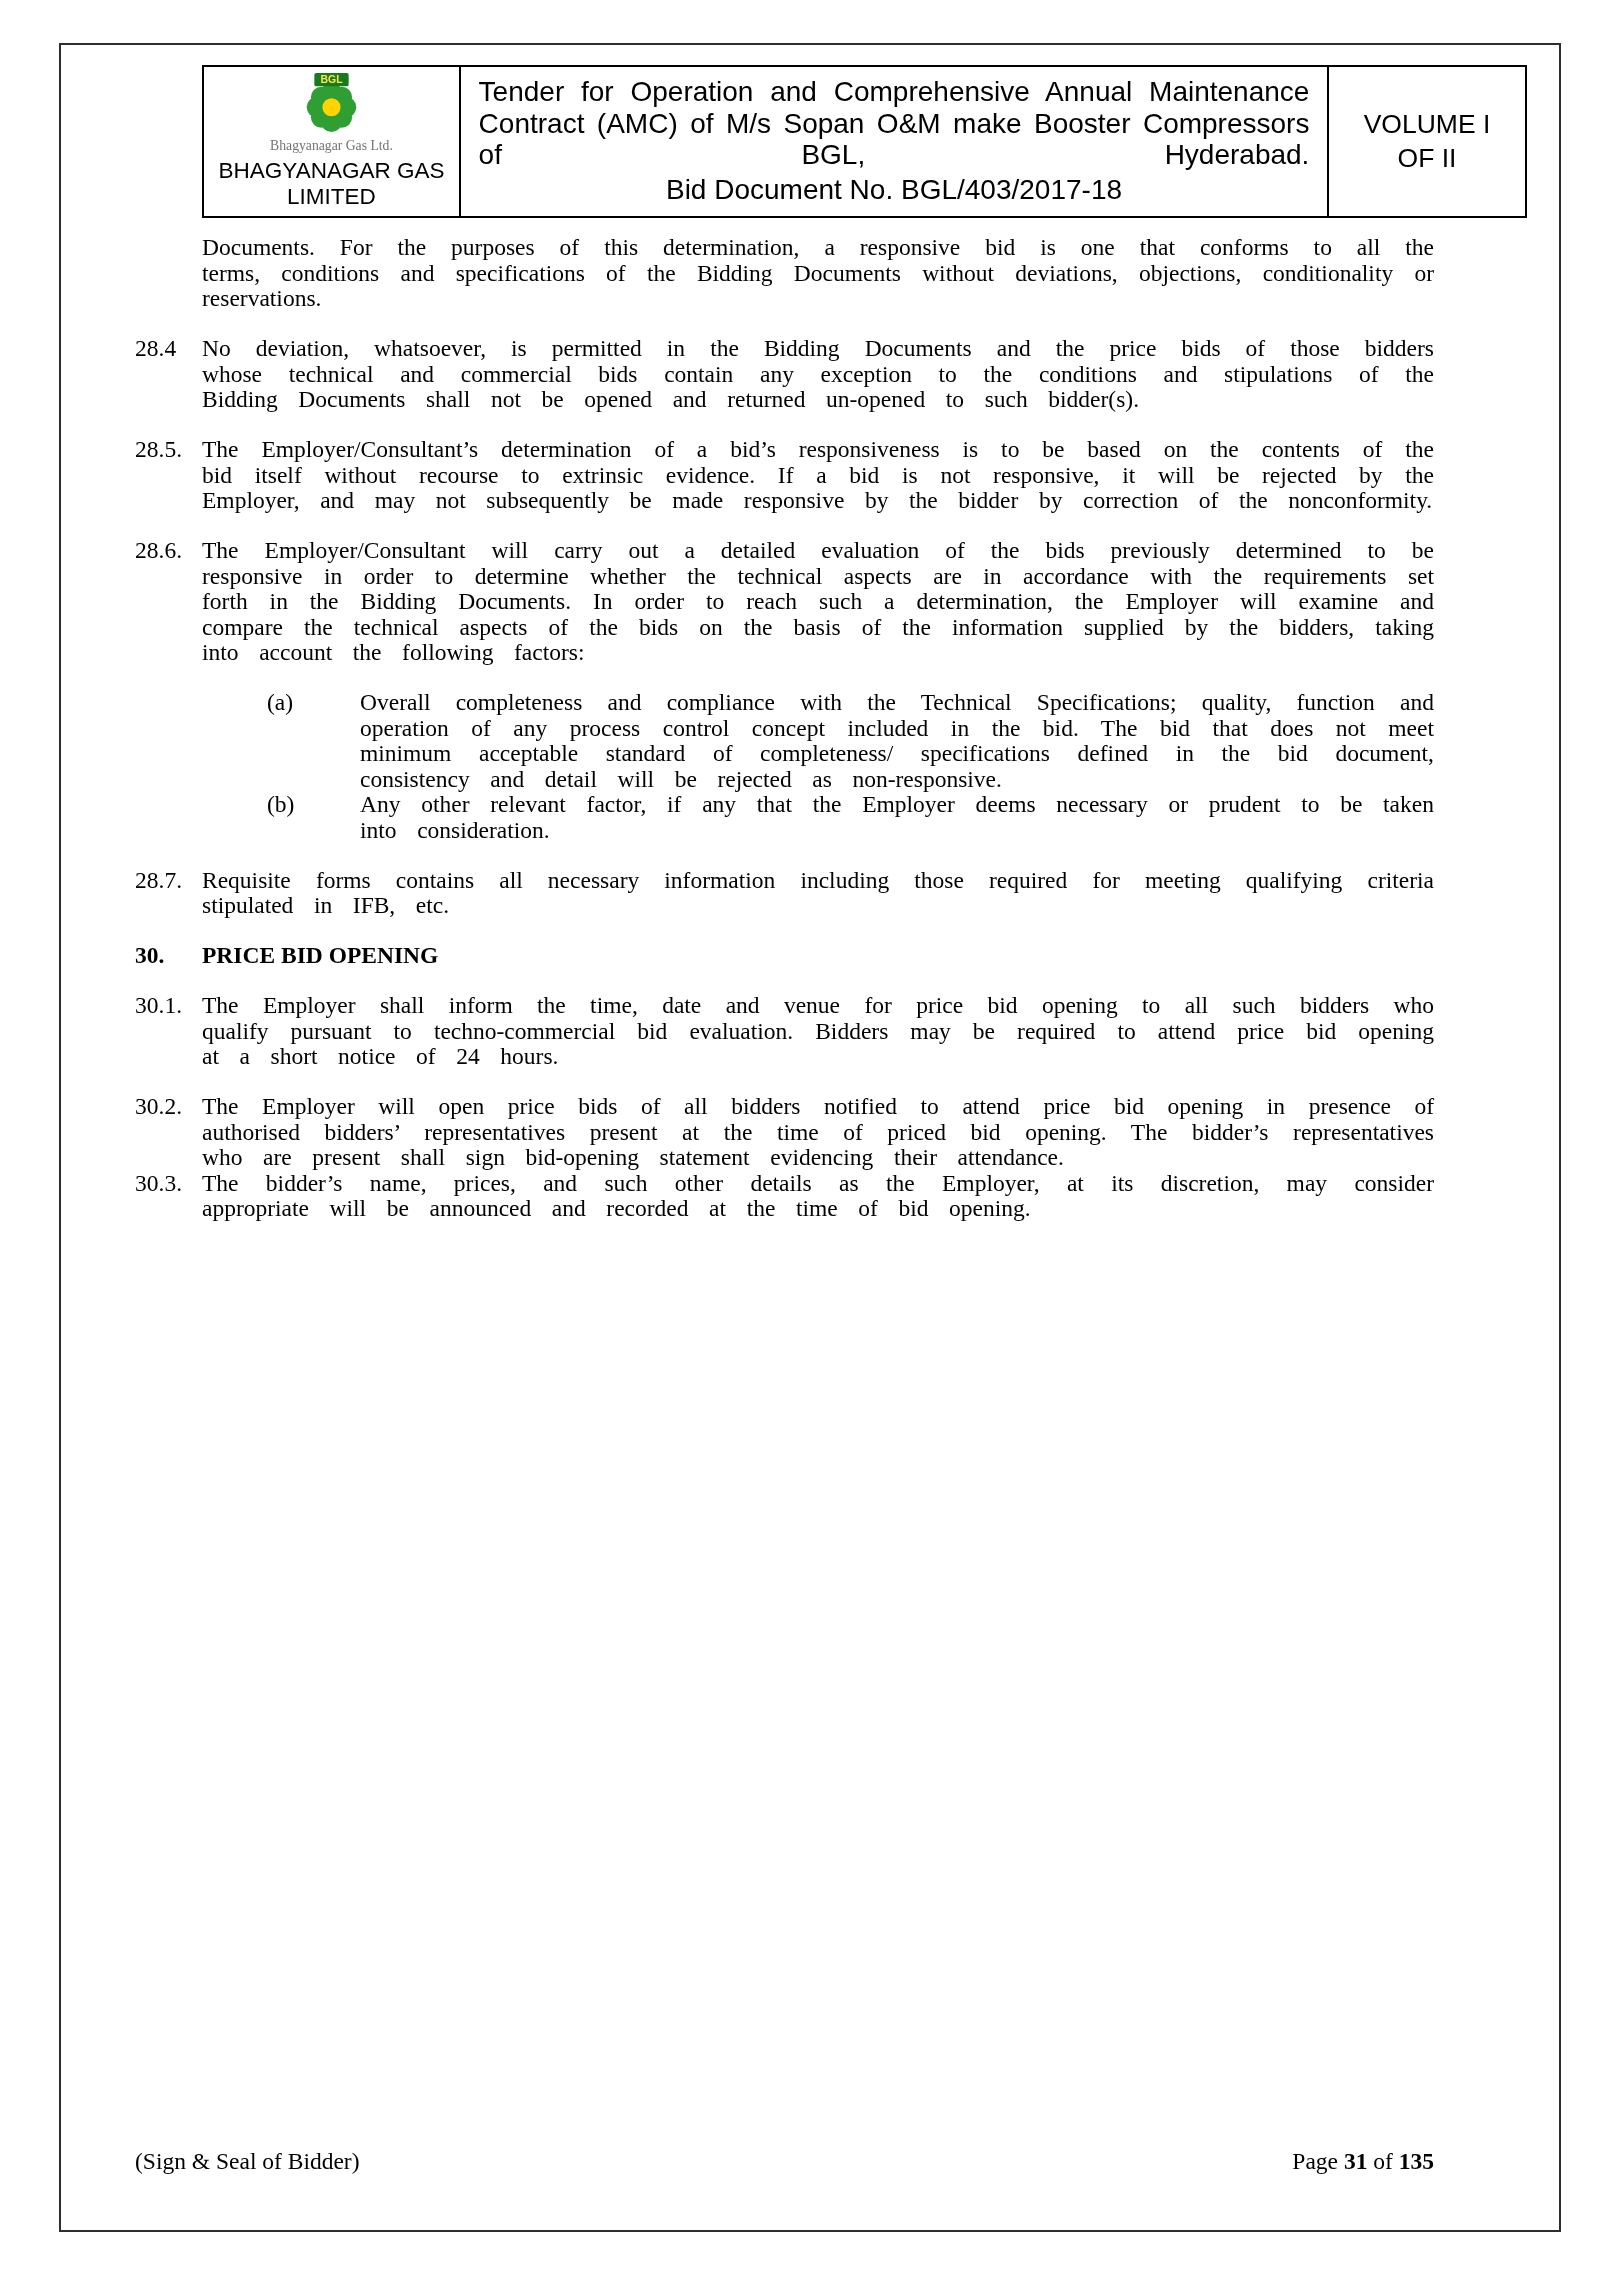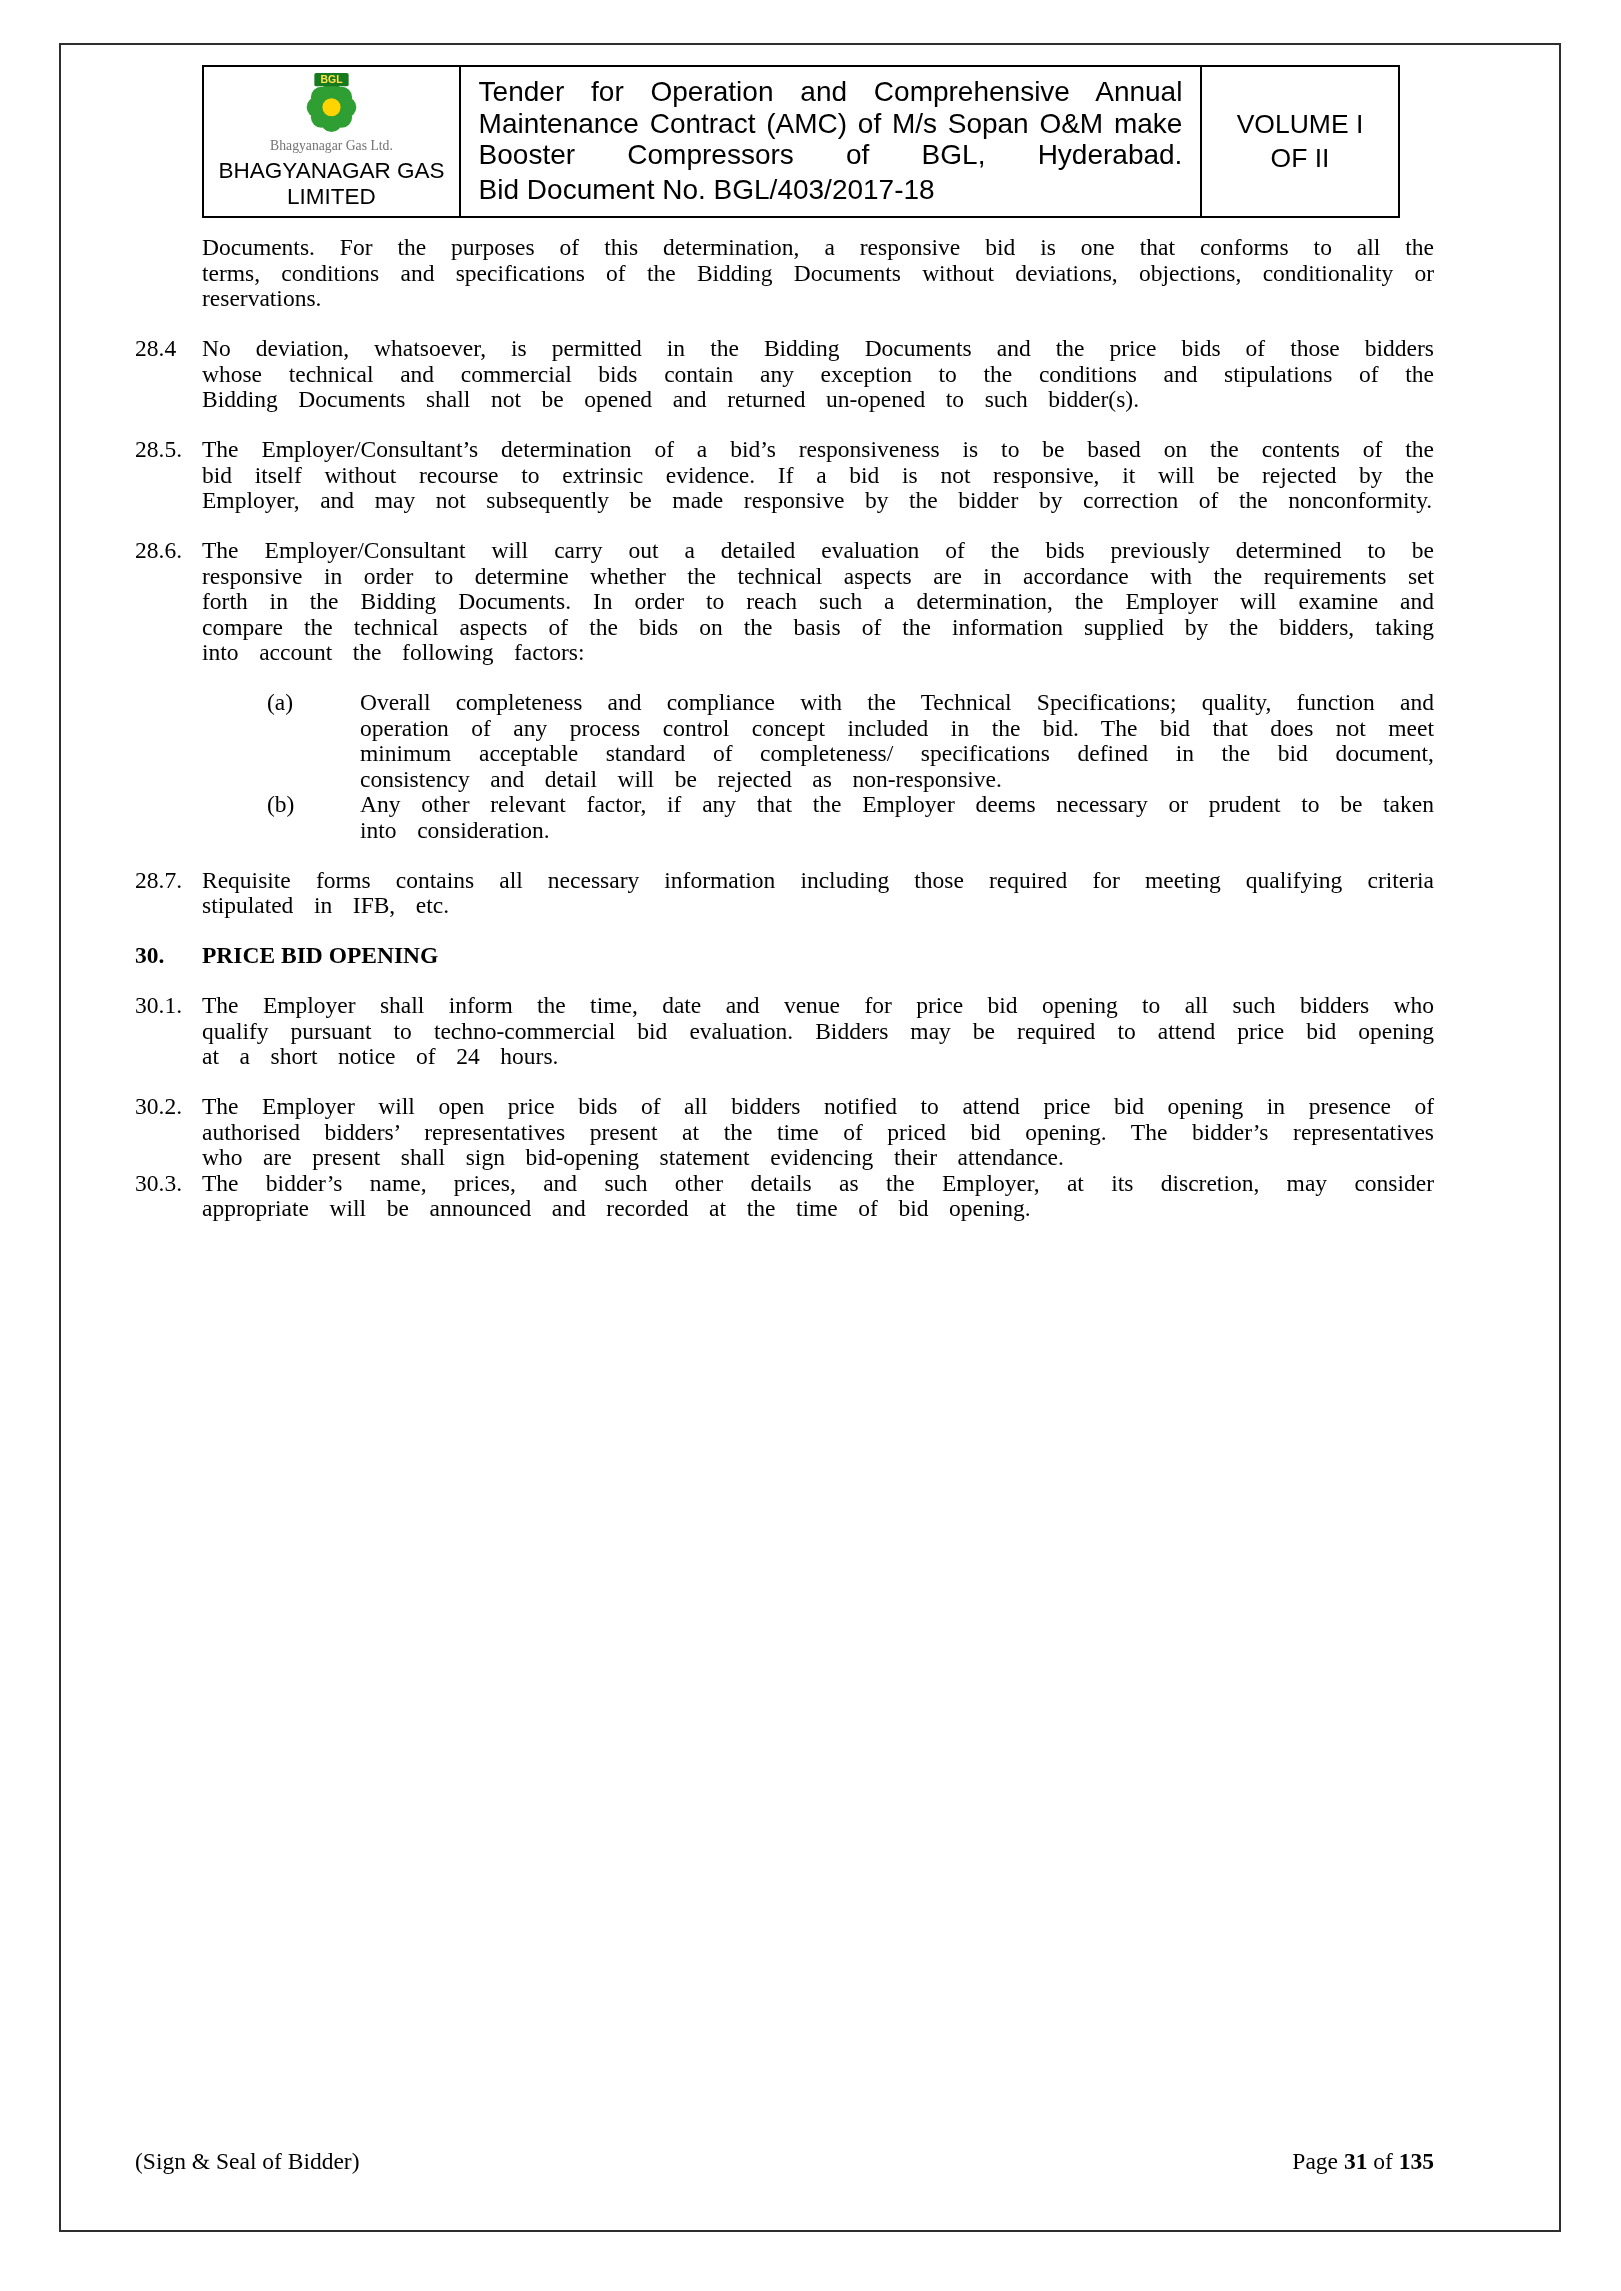--- a/index.html
+++ b/index.html
@@ -13,32 +13,32 @@
     position:absolute; left:59px; top:43px; width:1502px; height:2189px;
     border:2px solid #2e2e2e; background:#ffffff;
   }
   table.header-table {
     position:absolute; left:141px; top:19.6px; border-collapse:collapse; table-layout:fixed;
     background:#ffffff;
     border-radius:9px;
   }
   table.header-table td { border:2px solid #000000; }
   td.logo-cell { width:257px; text-align:center; vertical-align:middle; padding:5.9px 3.9px; }
-  td.title-cell { width:741px; vertical-align:middle; padding:5.9px 17.6px; }
+  td.title-cell { width:868px; vertical-align:middle; padding:5.9px 17.6px; }
   td.volume-cell {
     width:198px; text-align:center; vertical-align:middle;
     font-family:"Liberation Sans", sans-serif; font-size:26.5px; line-height:1.3;
   }
   .title-main {
     font-family:"Liberation Sans", sans-serif; font-size:28px; line-height:1.13;
     text-align:justify; text-align-last:justify; word-spacing:2.9px;
   }
   .title-doc {
     font-family:"Liberation Sans", sans-serif; font-size:28px; line-height:1.2;
-    text-align:left; margin-top:2px;
+    text-align:center; margin-top:2px;
   }
   .logo-subtext { font-size:13.7px; color:#737373; line-height:1.15; margin-top:1px; }
   .org-name { font-family:"Liberation Sans", sans-serif; font-size:22.5px; line-height:1.15; margin-top:3.9px; }
 
   .content {
     position:absolute; left:74px; top:174px; width:1299px;
     font-size:23.5px; line-height:25.5px;
   }
   .clause { display:flex; margin-top:24.5px; }
   .clause.first { margin-top:16px; }

